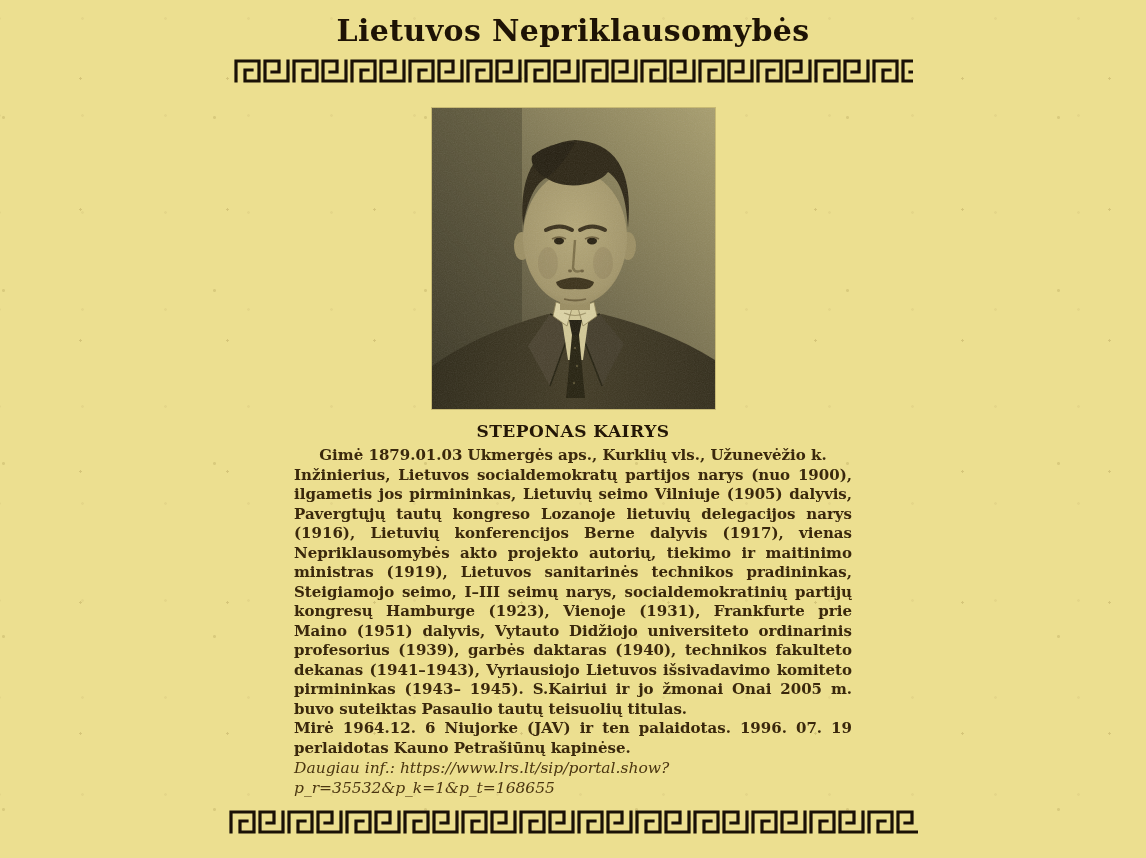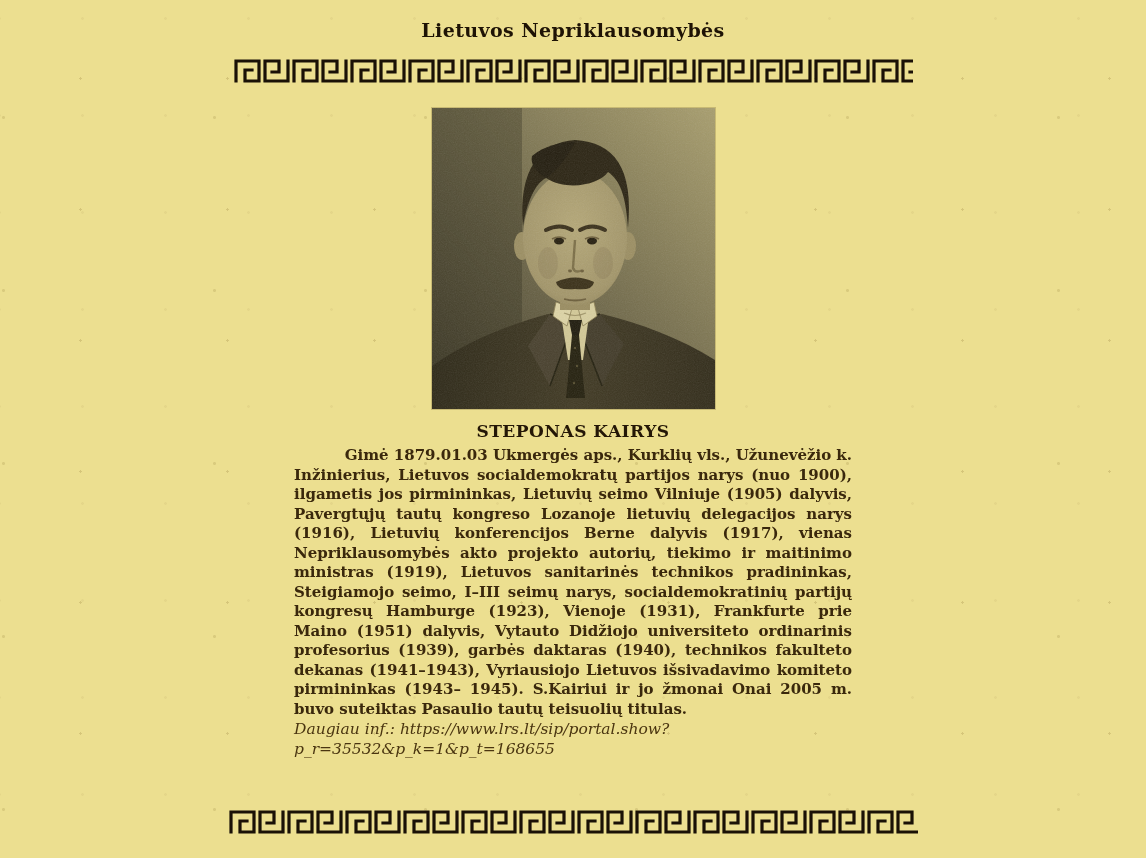--- a/index.html
+++ b/index.html
@@ -22,21 +22,21 @@
     background-position:7px 13px, 41px 67px, 109px 31px;
     pointer-events:none;
   }
   .content{position:relative;z-index:1;}
 
   .title-block{
     padding-top:11px;
     text-align:center;
     color:#1e1305;
     font-weight:bold;
-    font-size:19px;
+    font-size:30px;
     line-height:39px;
     letter-spacing:.4px;
   }
   .meander{display:block;margin:8px auto 0;}
   .meander-bottom{position:absolute;left:50%;transform:translateX(-50%);top:809px;margin:0;z-index:1;}
 
   .portrait-frame{
     width:283px;height:301px;
     margin:24px auto 0;
     box-shadow:0 0 0 1px rgba(90,75,30,.25);
@@ -54,21 +54,21 @@
 
   .bio{
     width:558px;
     margin:5px auto 0;
     color:#3a280c;
     font-size:15px;
     line-height:19.5px;
     font-weight:bold;
   }
   .bio p{margin:0;text-align:justify;}
-  .bio .born{text-align:right;}
+  .bio .born{text-align:center;}
   .bio .more-info{
     font-style:italic;
     font-weight:normal;
     font-size:15.5px;
     color:#4a3510;
     text-align:left;
     margin-top:1px;
   }
 </style>
 </head>
@@ -176,20 +176,21 @@
 
         <rect width="283" height="301" filter="url(#phGrain)" opacity="0.6"></rect>
       </svg>
     </div>
 
     <div class="person-name">STEPONAS KAIRYS</div>
 
     <div class="bio">
       <p class="born">Gimė 1879.01.03 Ukmergės aps., Kurklių vls., Užunevėžio k.</p>
       <p>Inžinierius, Lietuvos socialdemokratų partijos narys (nuo 1900), ilgametis jos pirmininkas, Lietuvių seimo Vilniuje (1905) dalyvis, Pavergtųjų tautų kongreso Lozanoje lietuvių delegacijos narys (1916), Lietuvių konferencijos Berne dalyvis (1917), vienas Nepriklausomybės akto projekto autorių, tiekimo ir maitinimo ministras (1919), Lietuvos sanitarinės technikos pradininkas, Steigiamojo seimo, I–III seimų narys, socialdemokratinių partijų kongresų Hamburge (1923), Vienoje (1931), Frankfurte prie Maino (1951) dalyvis, Vytauto Didžiojo universiteto ordinarinis profesorius (1939), garbės daktaras (1940), technikos fakulteto dekanas (1941–1943), Vyriausiojo Lietuvos išsivadavimo komiteto pirmininkas (1943– 1945). S.Kairiui ir jo žmonai Onai 2005 m. buvo suteiktas Pasaulio tautų teisuolių titulas.</p>
+      <p>Mirė 1964.12. 6 Niujorke (JAV) ir ten palaidotas. 1996. 07. 19 perlaidotas Kauno Petrašiūnų kapinėse.</p>
       <p class="more-info">Daugiau inf.: https://www.lrs.lt/sip/portal.show?p_r=35532&amp;p_k=1&amp;p_t=168655</p>
     </div>
 
   </div>
 
   <svg class="meander meander-bottom" width="690" height="26" viewBox="0 0 690 26" aria-hidden="true">
     <rect width="690" height="26" fill="url(#meanderPat)"></rect>
   </svg>
 </div>
 

